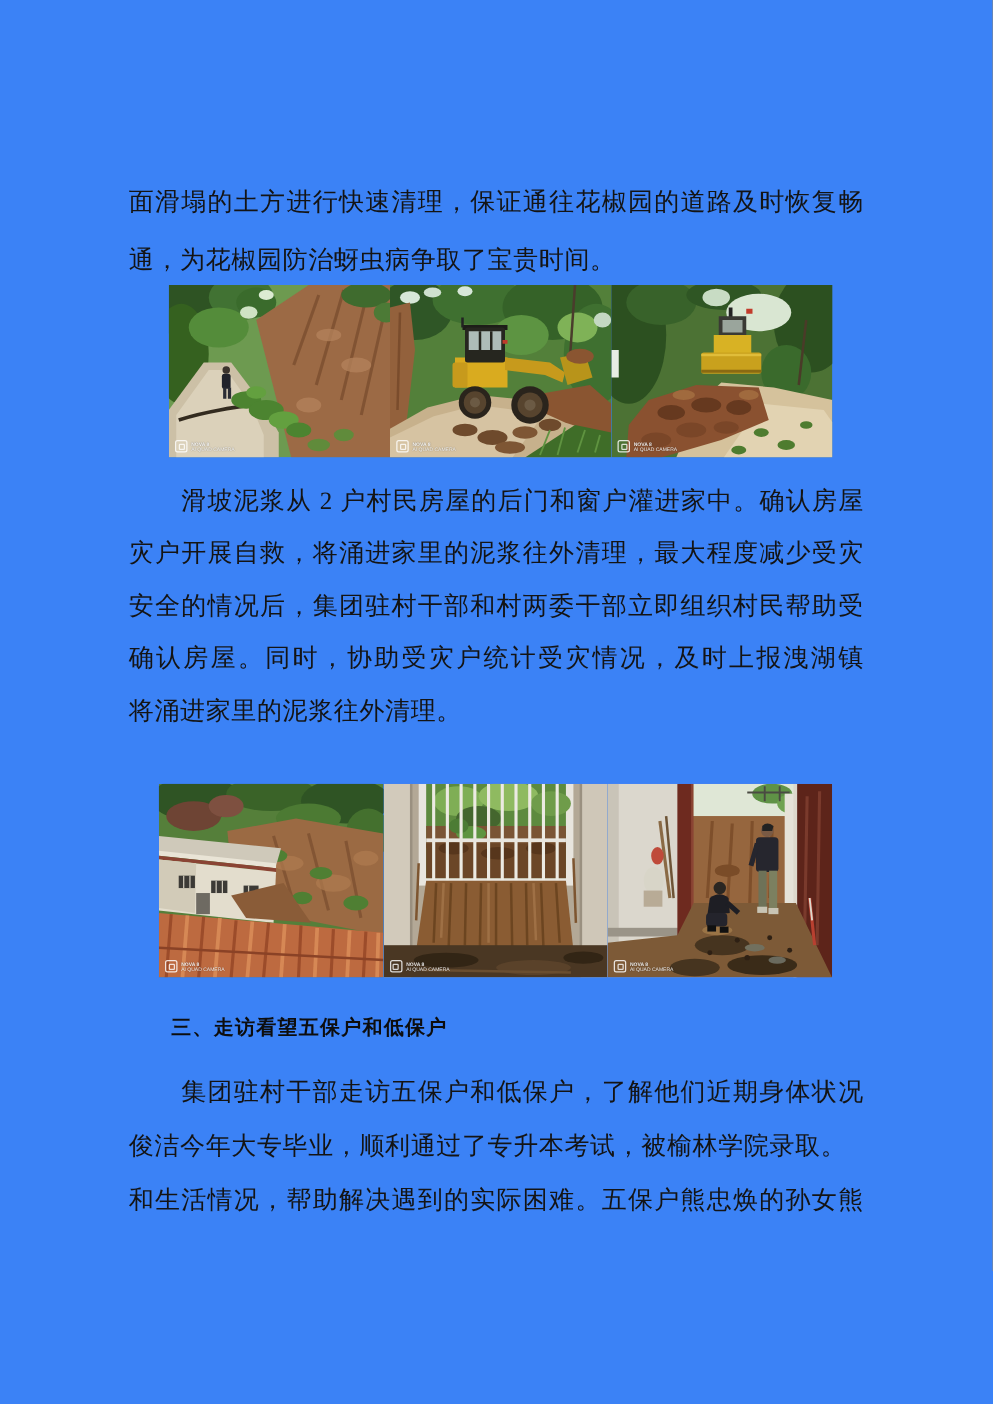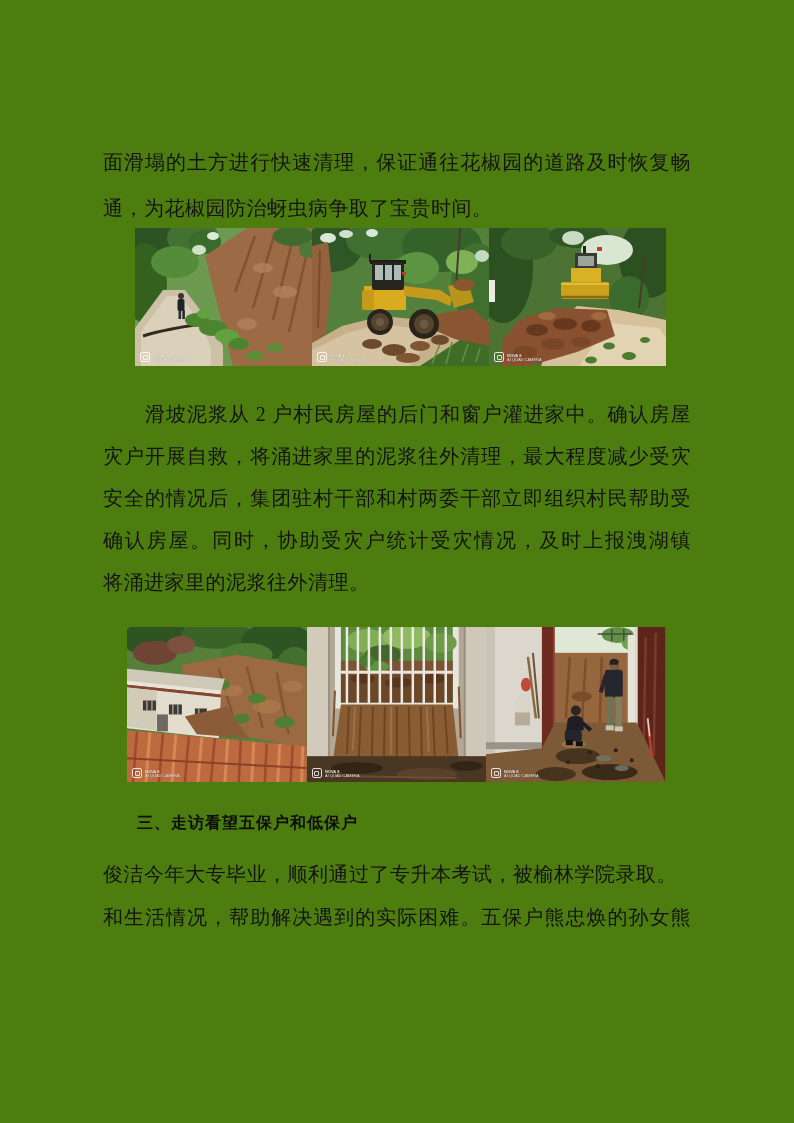--- a/index.html
+++ b/index.html
@@ -1,39 +1,39 @@
 <!DOCTYPE html>
 <html lang="zh"><head>
 <meta charset="utf-8">
 <style>
   html,body{margin:0;padding:0;background:#888;}
   .page{
     position:relative;
     width:794px;height:1123px;
     margin:0 auto;
-    background:#4d7c0f;
+    background:#3b82f6;
     overflow:hidden;
     font-family:"Liberation Serif","DejaVu Serif",serif;
     color:#141414;
   }
   .para{position:absolute;left:103px;width:588px;font-size:20px;}
   .line{
     height:44px;line-height:44px;
     white-space:normal;
     letter-spacing:0.5px;
   }
   .fill{
     text-align:justify;
     text-align-last:justify;
     text-justify:inter-character;
   }
   .indent{padding-left:42px;}
   #para1{top:139px;}
   #para1 .line{height:46px;line-height:46px;}
-  #para2{top:393px;}
+  #para2{top:380px;}
   #para2 .line{height:42px;line-height:42px;}
   #para3{top:853px;}
   #para3 .line{height:43px;line-height:43px;}
   .heading{
     position:absolute;left:103px;top:806px;width:588px;
     padding-left:34px;box-sizing:border-box;
     font-family:"Liberation Sans","DejaVu Sans",sans-serif;
     font-weight:bold;font-size:16px;line-height:34px;
     color:#0d0d0d;letter-spacing:1px;
   }
@@ -481,17 +481,18 @@
           <span class="wm-l1">NOVA 8</span>
           <span class="wm-l2">AI QUAD CAMERA</span>
         </span>
       </div>
     </figure>
   </div>
 
   <div class="heading">三、走访看望五保户和低保户</div>
 
   <div class="para" id="para3">
+    <div class="line fill indent">集团驻村干部走访五保户和低保户，了解他们近期身体状况</div>
     <div class="line">俊洁今年大专毕业，顺利通过了专升本考试，被榆林学院录取。</div>
     <div class="line fill">和生活情况，帮助解决遇到的实际困难。五保户熊忠焕的孙女熊</div>
   </div>
 
 </div>
 
 </body></html>

